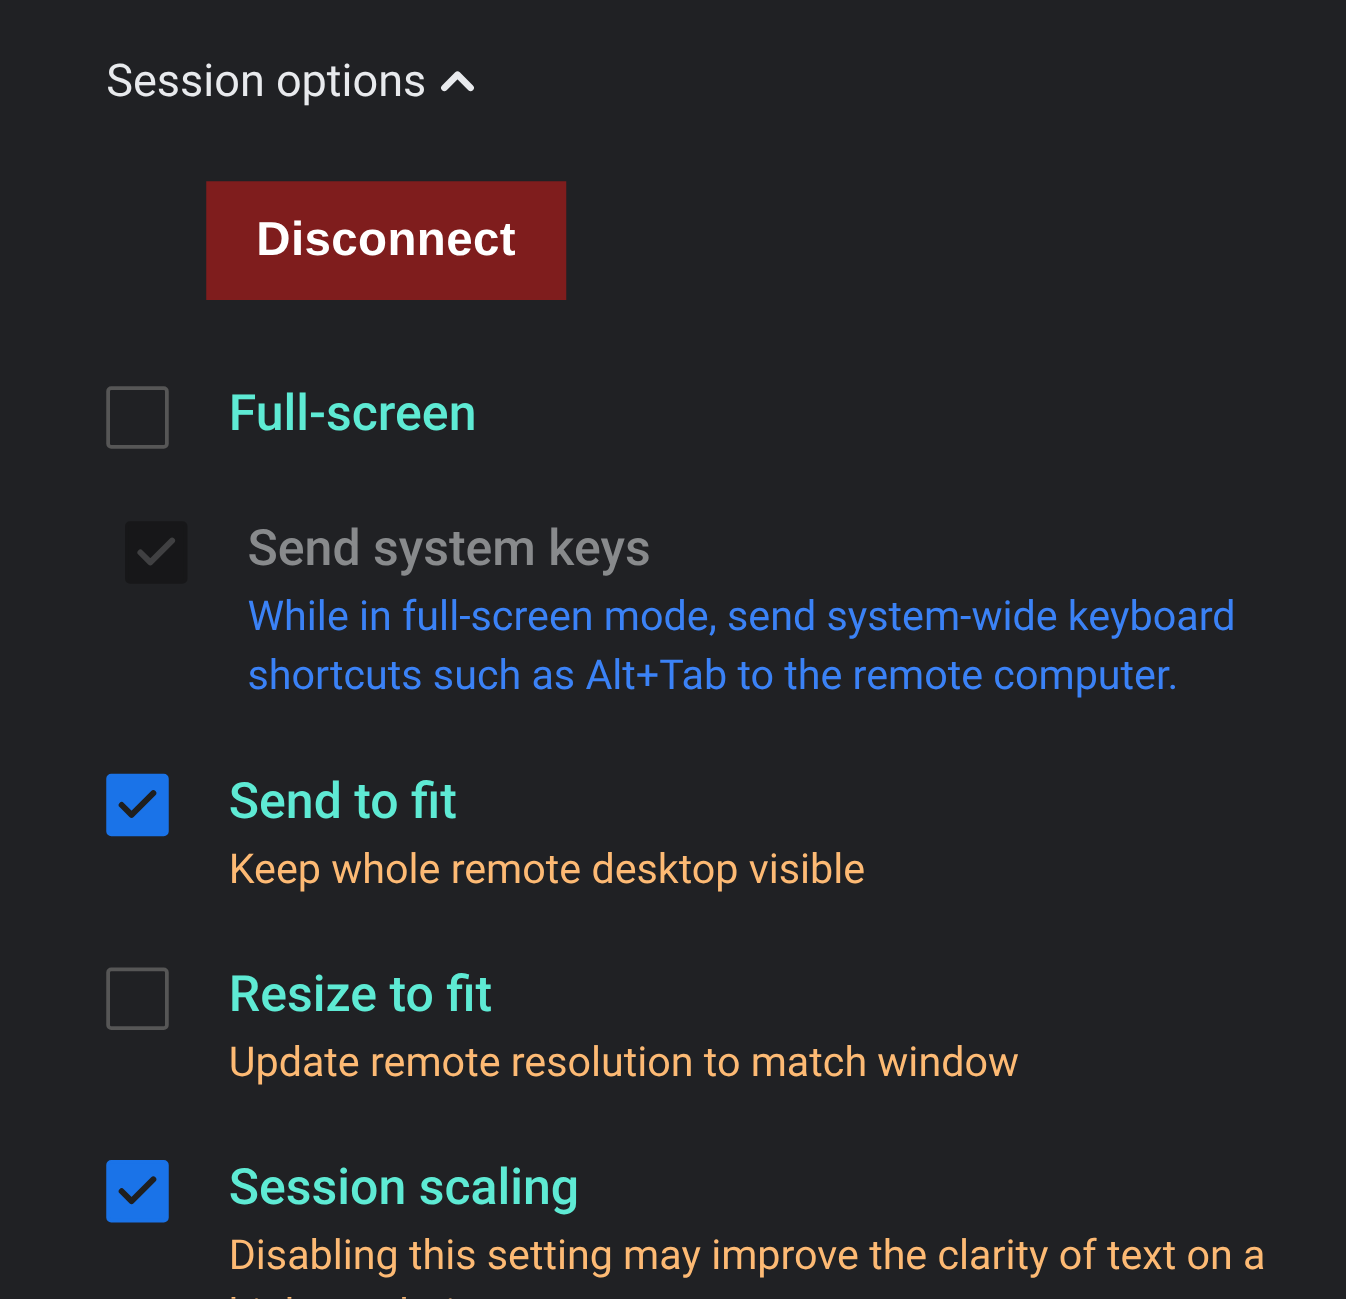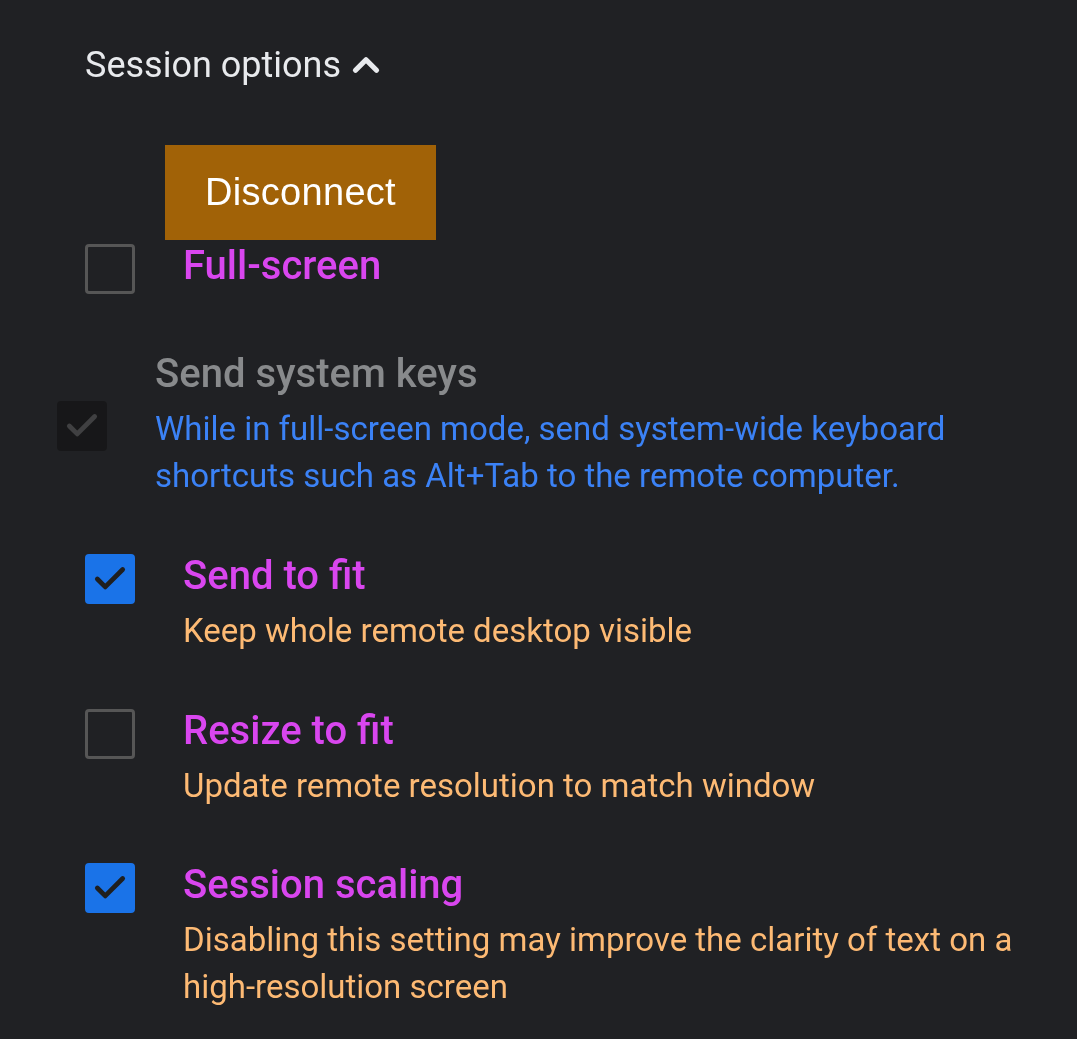--- a/index.html
+++ b/index.html
@@ -32,39 +32,39 @@
       display: flex;
       align-items: center;
       justify-content: center;
       cursor: pointer;
     }
     .chevron-icon svg {
       width: 42px;
       height: 42px;
     }
     .disconnect-button {
-      background-color: #a16207;
+      background-color: #7f1d1d;
       color: #ffffff;
       font-size: 38px;
-      font-weight: 400;
+      font-weight: 700;
       border: none;
       padding: 26px 40px;
       margin-left: 165px;
+      margin-bottom: 65px;
       cursor: pointer;
       letter-spacing: 0.3px;
     }
     .option-row {
       display: flex;
       align-items: flex-start;
       padding: 0 40px 0 85px;
       margin-bottom: 50px;
     }
     .option-row.sub-option {
-      padding-left: 57px;
-      align-items: center;
+      padding-left: 100px;
     }
     .option-row.disabled .option-label,
     .option-row.disabled .option-description {
       color: #888a8c;
     }
     .checkbox {
       width: 50px;
       height: 50px;
       border: 3px solid #565656;
       border-radius: 4px;
@@ -98,21 +98,21 @@
     }
     .checkbox.checked svg {
       display: block;
     }
     .option-text {
       flex: 1;
     }
     .option-label {
       font-size: 40px;
       font-weight: 500;
-      color: #d946ef;
+      color: #5eead4;
       margin-bottom: 6px;
       line-height: 1.3;
     }
     .option-description {
       font-size: 33px;
       font-weight: 400;
       color: #fdba74;
       line-height: 1.42;
     }
     .option-row.disabled .option-label {

